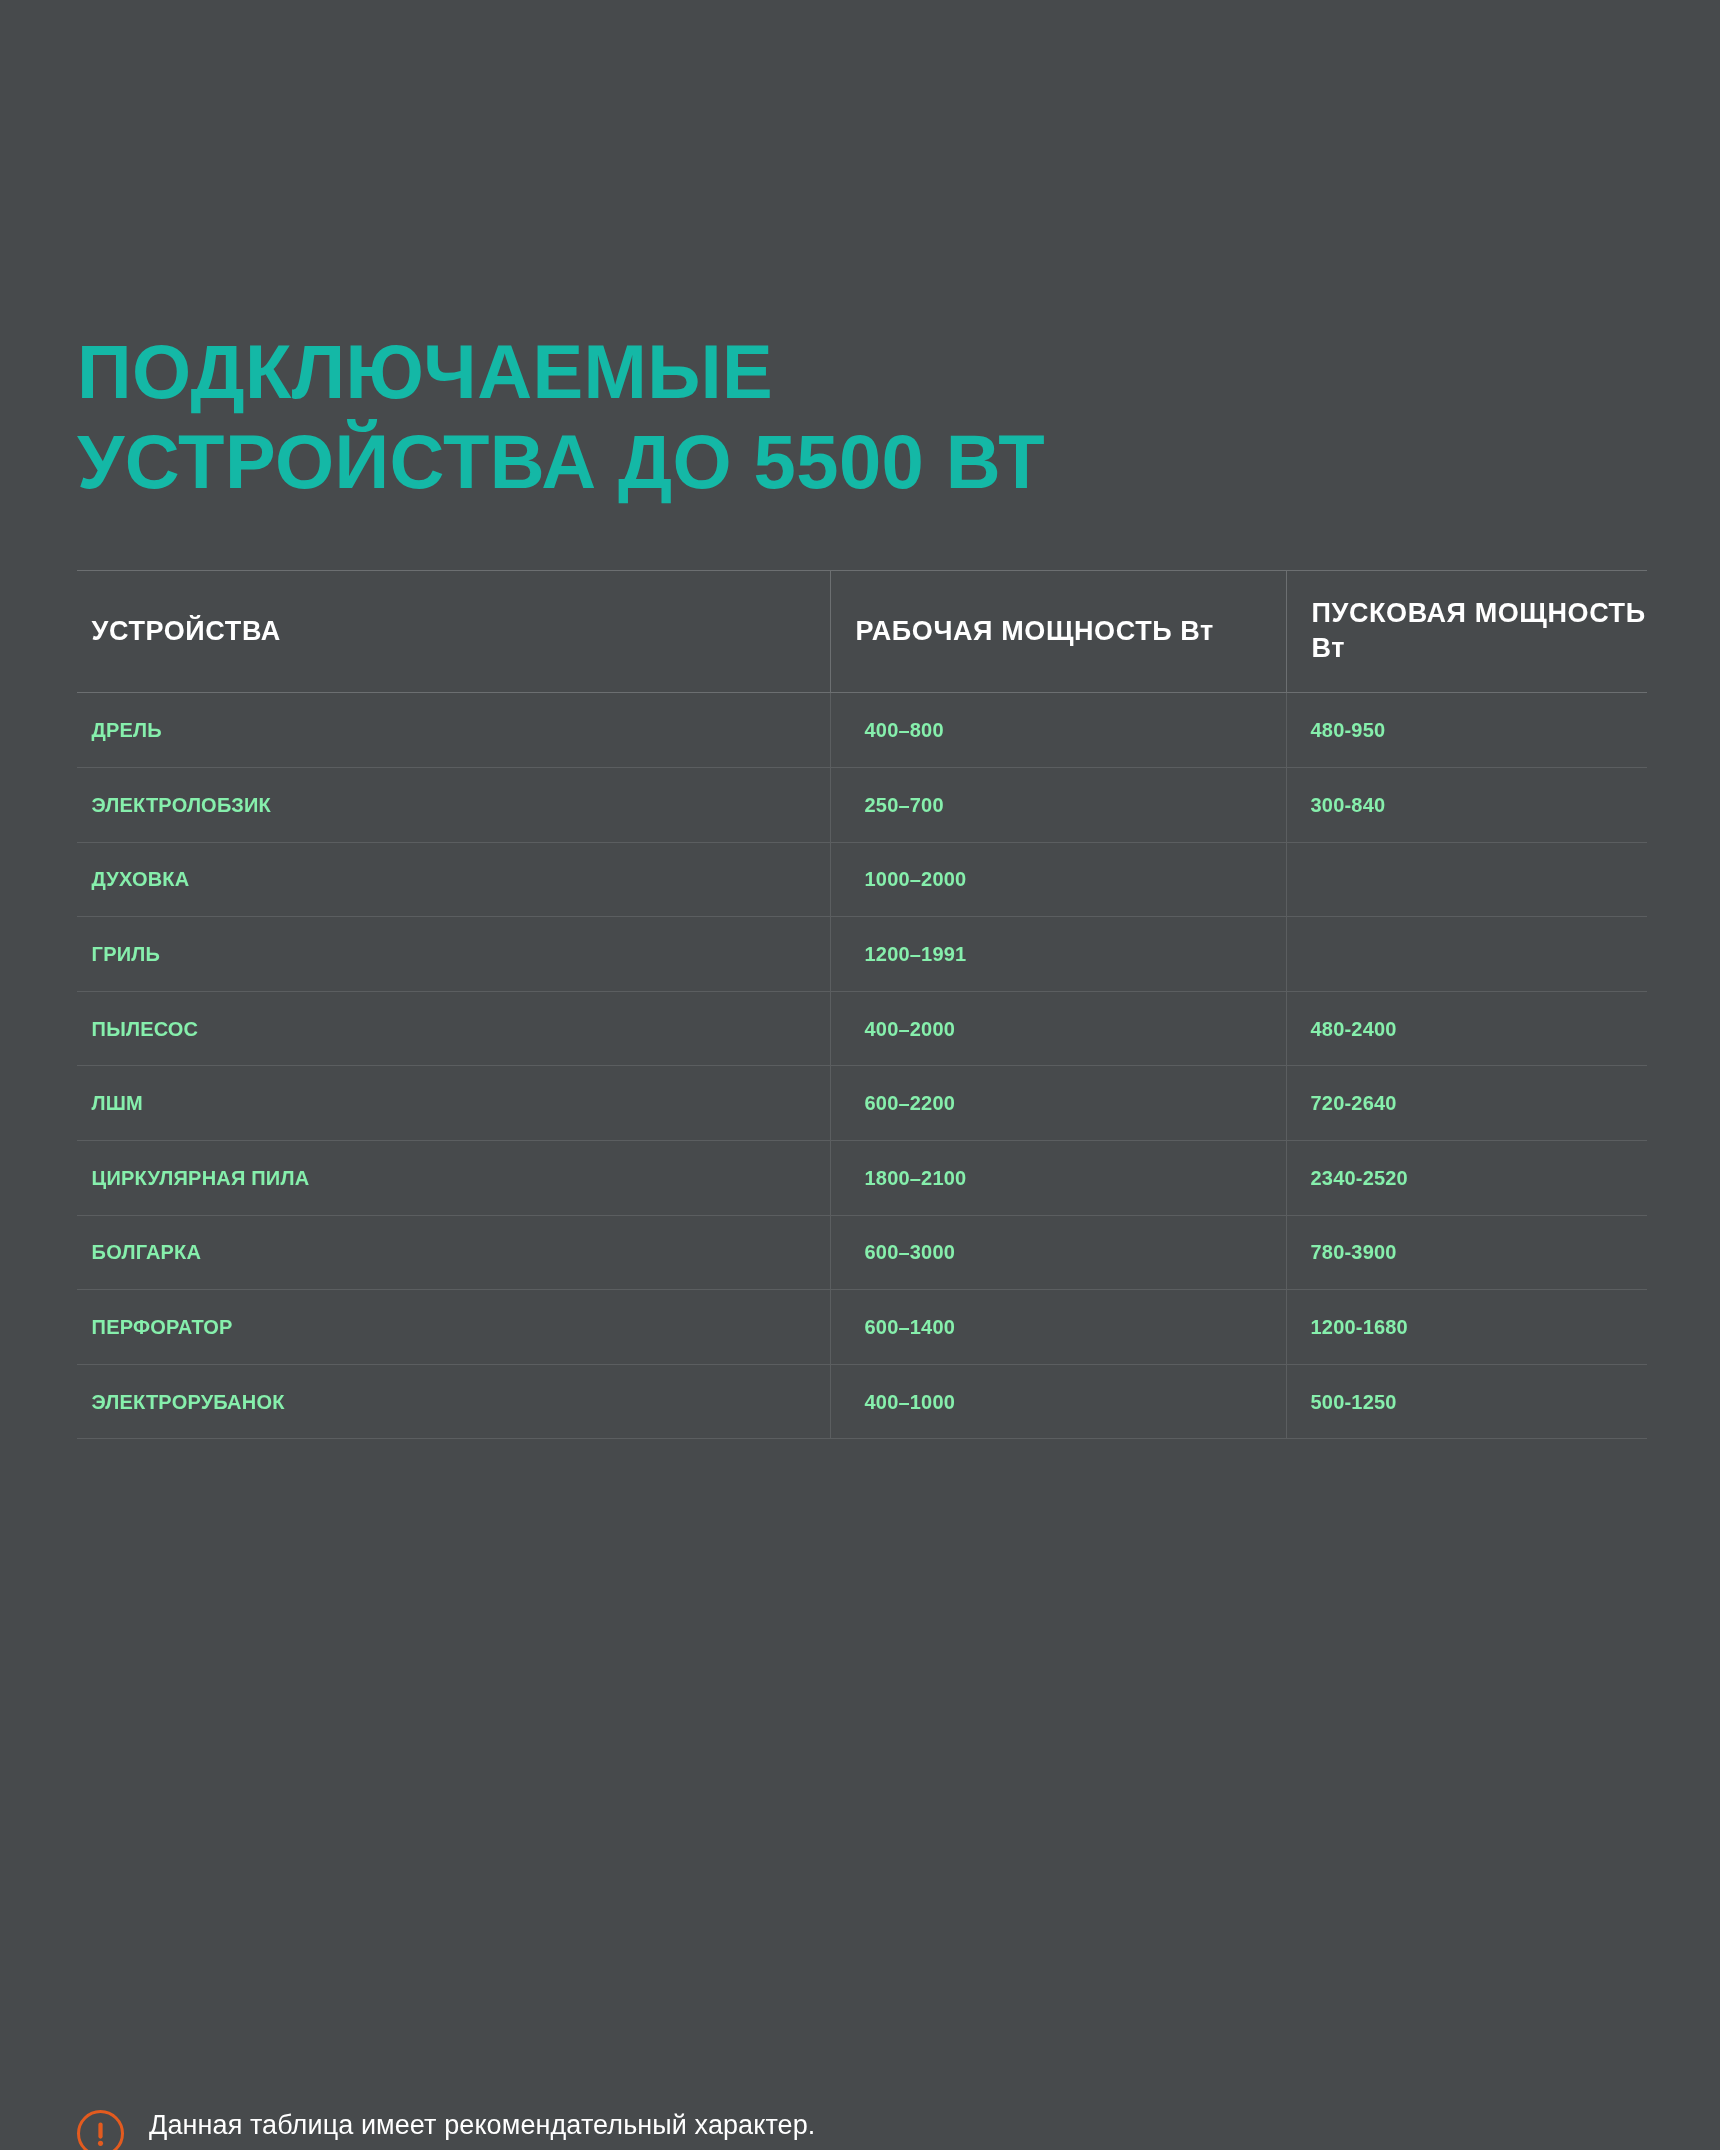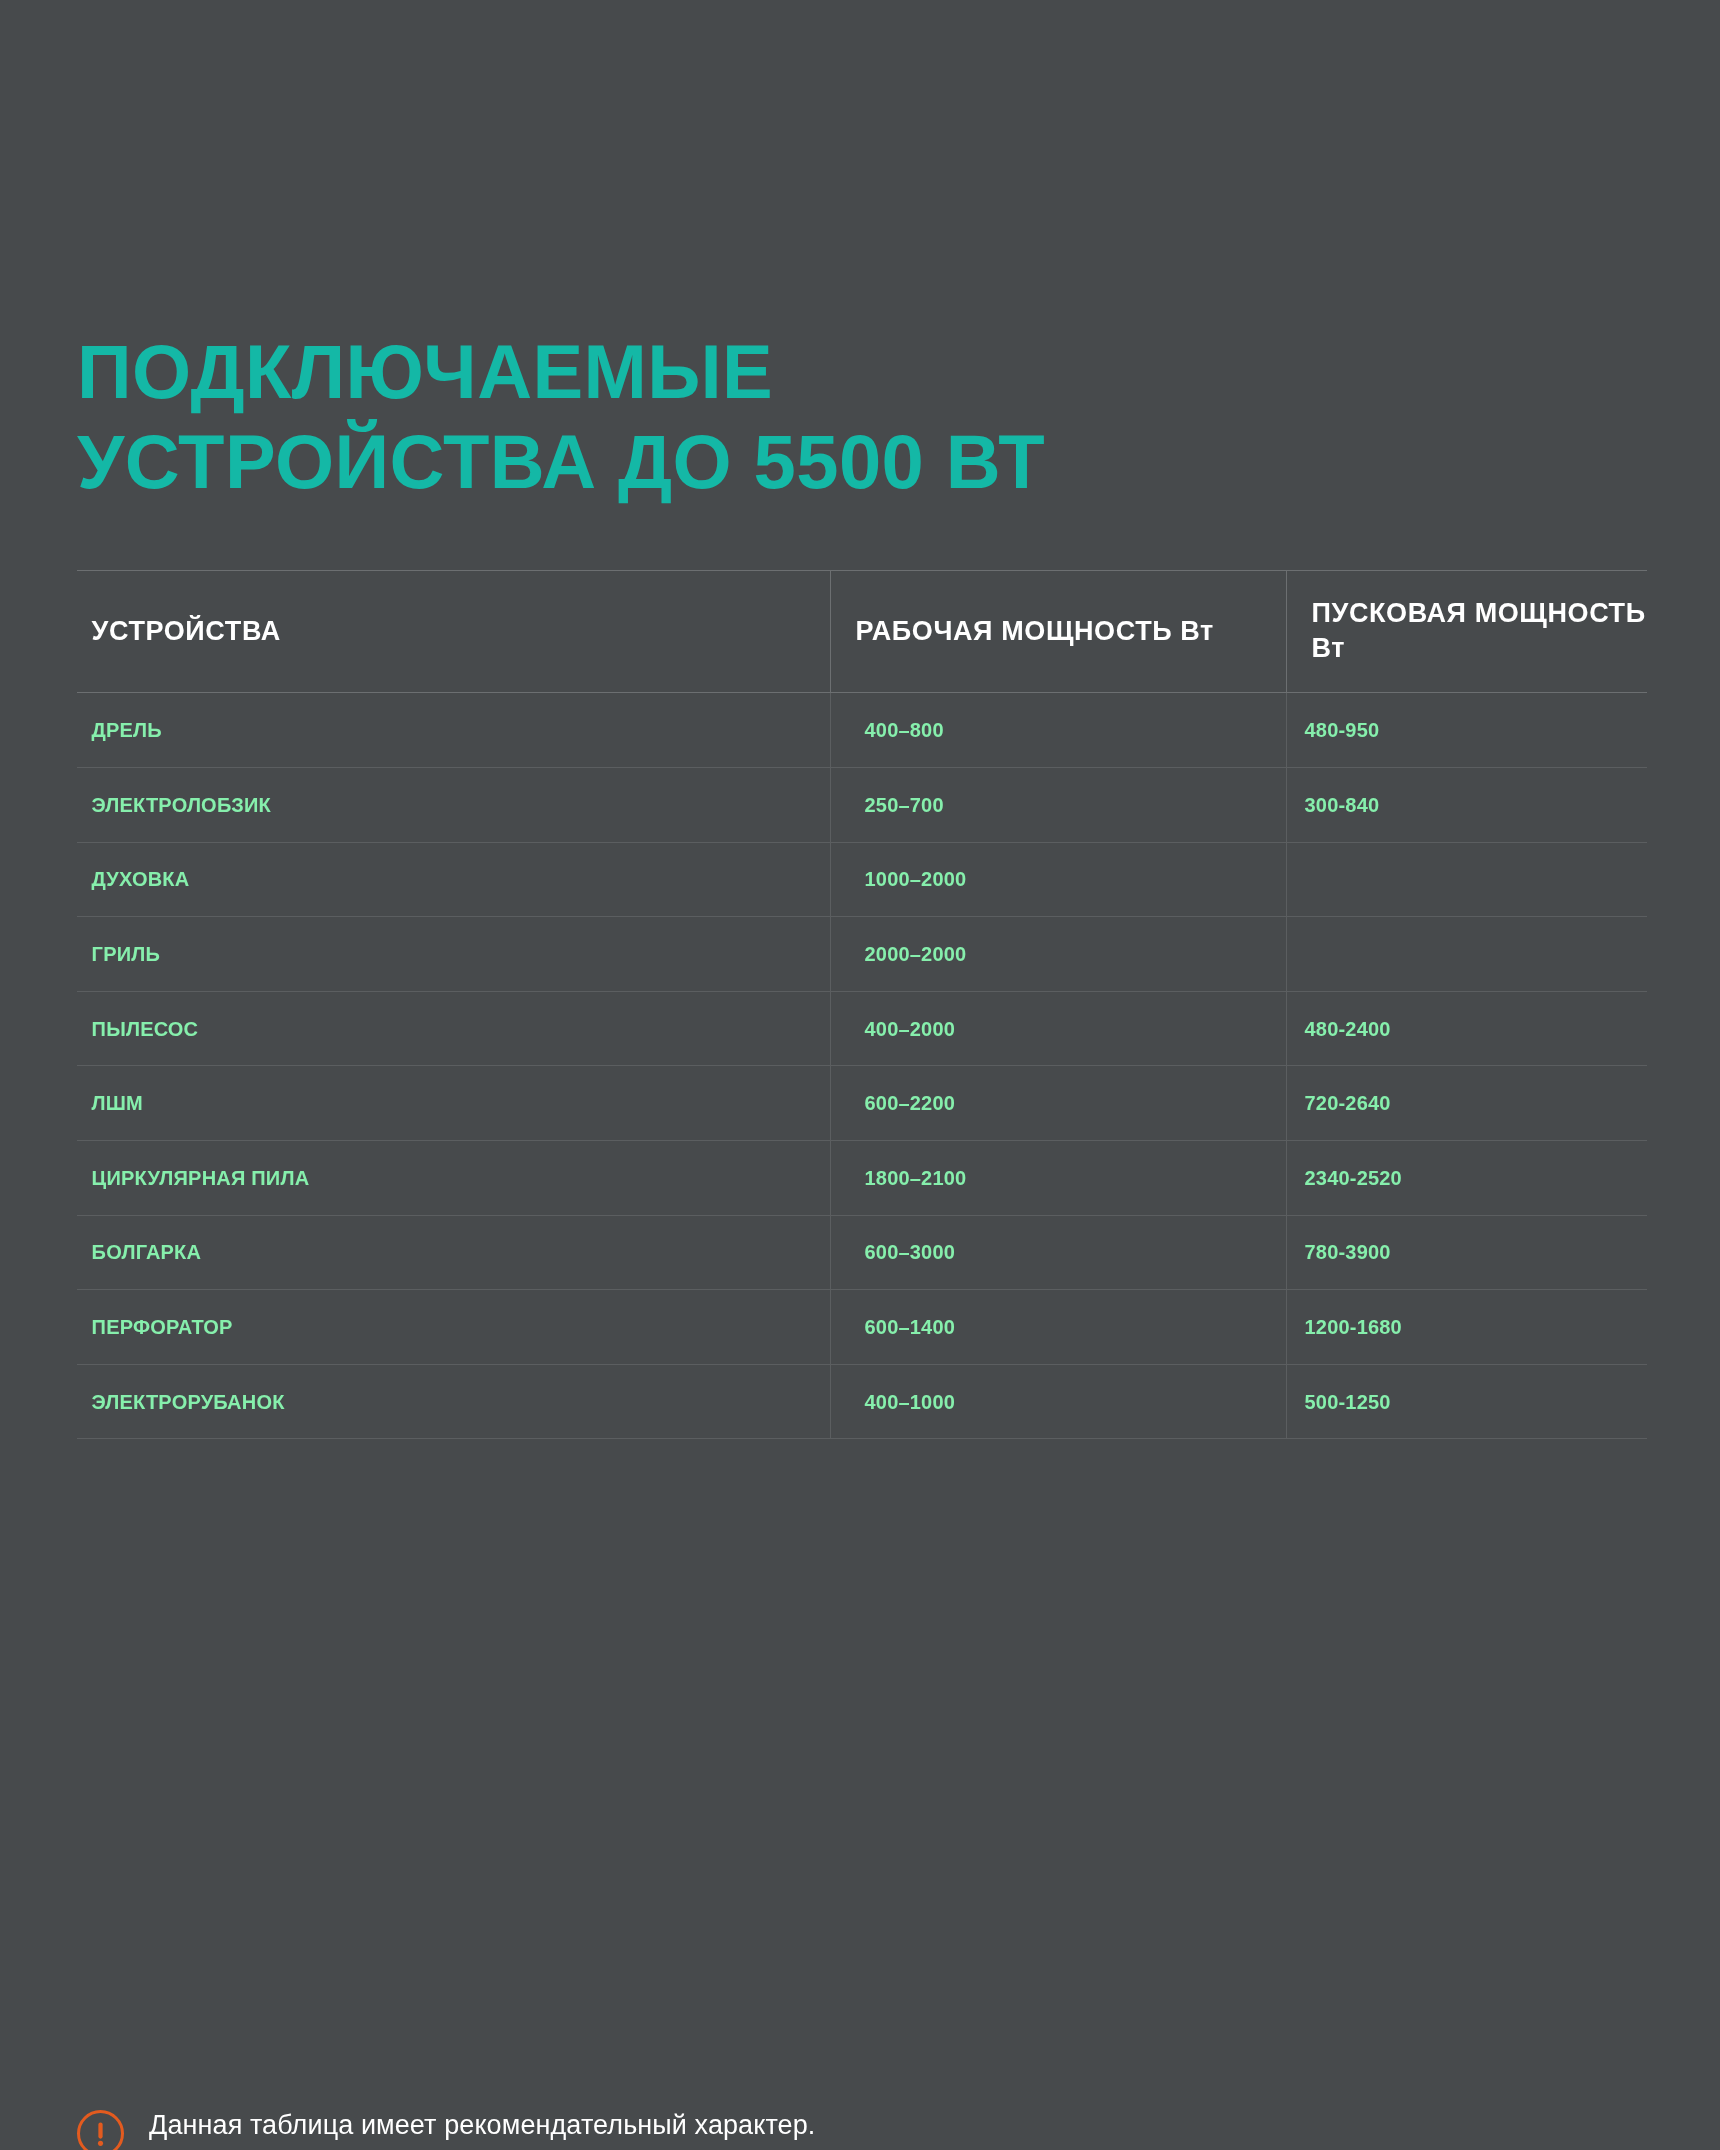--- a/index.html
+++ b/index.html
@@ -75,21 +75,21 @@
     letter-spacing: 0.2px;
     color: #86efac;
     padding: 16.3px 0 16.3px 0;
     border-bottom: 1.3px solid #5b5e60;
     line-height: 1.2;
     vertical-align: middle;
     height: 41px;
   }
   .device-table tbody td.cell-0 { padding-left: 14.6px; text-transform: uppercase; }
   .device-table tbody td.cell-1 { padding-left: 34px; border-left: 1.3px solid #5b5e60; }
-  .device-table tbody td.cell-2 { padding-left: 18px; border-left: 1.3px solid #5b5e60; }
+  .device-table tbody td.cell-2 { padding-left: 24px; border-left: 1.3px solid #5b5e60; }
 
   .footer-note {
     position: absolute;
     left: 77px;
     bottom: 112px;
     display: flex;
     align-items: flex-start;
     gap: 25px;
   }
   .warn-icon {
@@ -149,21 +149,21 @@
           <td class="cell-1">250–700</td>
           <td class="cell-2">300-840</td>
         </tr>
         <tr>
           <td class="cell-0">ДУХОВКА</td>
           <td class="cell-1">1000–2000</td>
           <td class="cell-2"></td>
         </tr>
         <tr>
           <td class="cell-0">ГРИЛЬ</td>
-          <td class="cell-1">2000–2000</td>
+          <td class="cell-1">1200–1991</td>
           <td class="cell-2"></td>
         </tr>
         <tr>
           <td class="cell-0">ПЫЛЕСОС</td>
           <td class="cell-1">400–2000</td>
           <td class="cell-2">480-2400</td>
         </tr>
         <tr>
           <td class="cell-0">ЛШМ</td>
           <td class="cell-1">600–2200</td>

